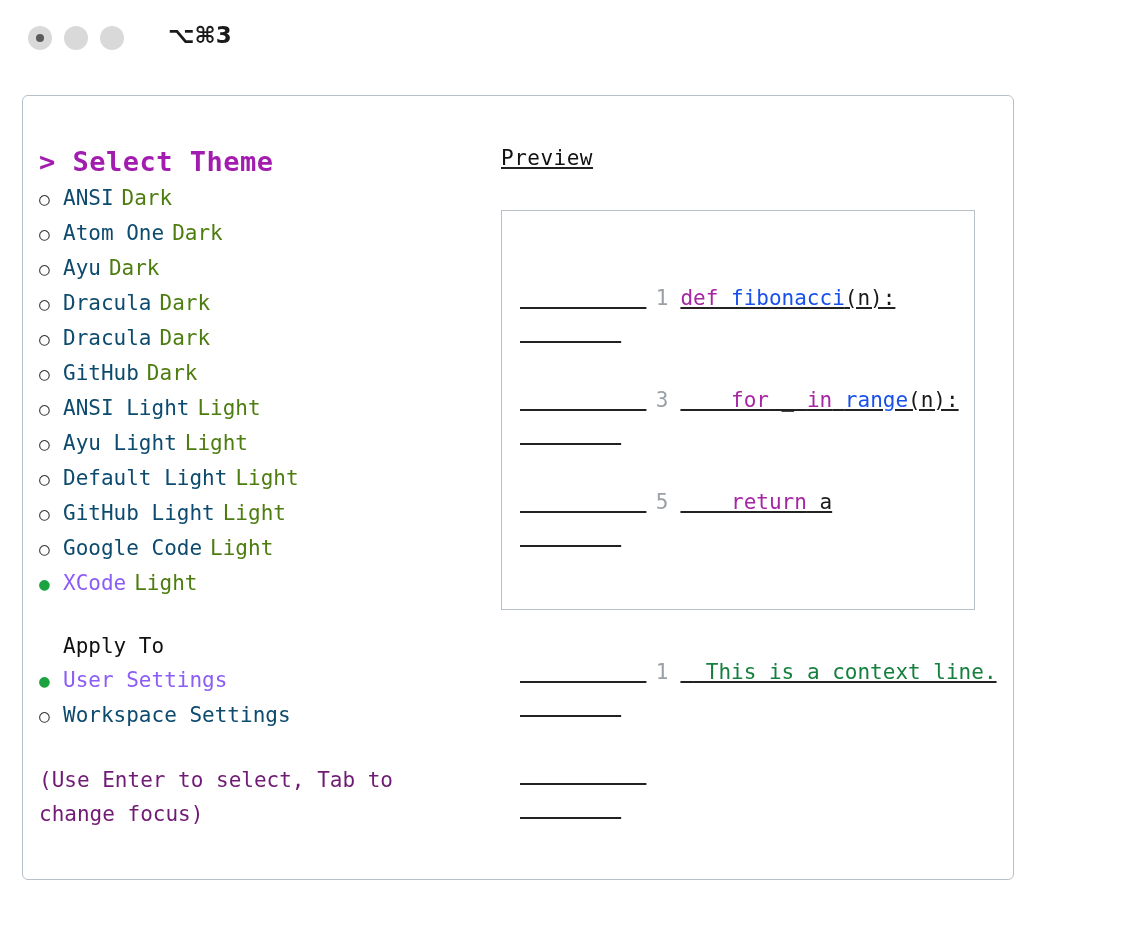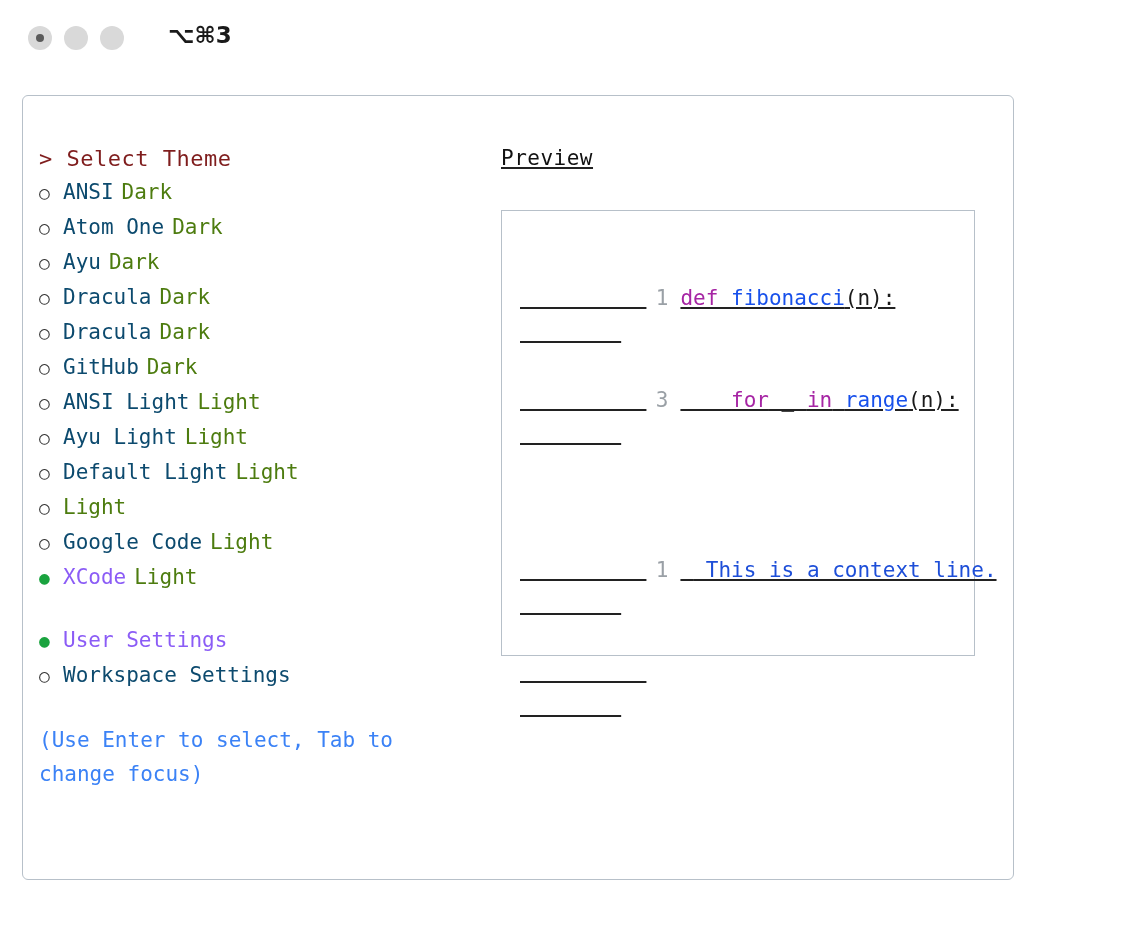--- a/index.html
+++ b/index.html
@@ -83,23 +83,23 @@
     width: 430px;
   }
   .right-col {
     position: absolute;
     left: 478px;
     top: 50px;
     width: 500px;
     text-decoration: underline;
   }
   .section-title {
-    font-size: 22px;
-    font-weight: normal;
-    color: #7f1d1d;
+    font-size: 27px;
+    font-weight: bold;
+    color: #a21caf;
     letter-spacing: 0.5px;
     white-space: pre;
   }
   .theme-list {
     margin-top: 4px;
   }
   .theme-row {
     display: flex;
     align-items: baseline;
     gap: 8px;
@@ -132,34 +132,34 @@
     font-size: 21px;
     color: #111111;
     padding-left: 24px;
     line-height: 34px;
     white-space: pre;
   }
   .hint {
     margin-top: 30px;
     font-size: 21px;
     line-height: 34px;
-    color: #3b82f6;
+    color: #701a75;
     width: 410px;
   }
   
   .preview-title {
     font-size: 21px;
     color: #111111;
     letter-spacing: 0.5px;
     white-space: pre;
   }
   .preview-box {
     margin-top: 40px;
     width: 474px;
-    height: 446px;
+    height: 400px;
     border: 1px solid #b7c0c9;
     box-sizing: border-box;
     background: #ffffff;
     padding: 36px 0 0 18px;
   }
   .code-line {
     font-size: 21px;
     line-height: 34px;
     white-space: pre;
   }
@@ -168,21 +168,21 @@
     display: inline-block;
     width: 22px;
     text-align: right;
     margin-right: 12px;
   }
   .kw { color: #a625a4; }
   .fn { color: #1750eb; }
   .num { color: #1750eb; }
   .plain { color: #1a1a1a; }
   .blank-line { height: 34px; }
-  .diff-ctx { color: #1d4ed8; }
+  .diff-ctx { color: #15803d; }
 </style>
 </head>
 <body>
 
 <div class="window">
 
   <div class="titlebar">
     <div class="traffic">
       <div class="dot first"></div>
       <div class="dot"></div>
@@ -247,38 +247,40 @@
         </div>
 
         <div class="theme-row">
           <span class="bullet">○</span>
           <span class="theme-name">Default Light</span>
           <span class="theme-kind">Light</span>
         </div>
 
         <div class="theme-row">
           <span class="bullet">○</span>
+          <span class="theme-name">GitHub Light</span>
           <span class="theme-kind">Light</span>
         </div>
 
         <div class="theme-row">
           <span class="bullet">○</span>
           <span class="theme-name">Google Code</span>
           <span class="theme-kind">Light</span>
         </div>
 
         <div class="theme-row selected">
           <span class="bullet filled">●</span>
           <span class="theme-name">XCode</span>
           <span class="theme-kind">Light</span>
         </div>
 
       </div>
 
       <div class="apply-block">
+        <div class="apply-title">Apply To</div>
 
         <div class="theme-row selected">
           <span class="bullet filled">●</span>
           <span class="theme-name">User Settings</span>
         </div>
 
         <div class="theme-row">
           <span class="bullet">○</span>
           <span class="theme-name">Workspace Settings</span>
         </div>
@@ -295,20 +297,23 @@
         <div class="code-line">
           <span class="ln">1</span><span class="kw">def </span><span class="fn">fibonacci</span><span class="plain">(n):</span>
         </div>
 
 
         <div class="code-line">
           <span class="ln">3</span><span class="plain">    </span><span class="kw">for</span><span class="plain"> _ </span><span class="kw">in</span><span class="plain"> </span><span class="fn">range</span><span class="plain">(n):</span>
         </div>
 
 
+        <div class="code-line">
+          <span class="ln">5</span><span class="plain">    </span><span class="kw">return</span><span class="plain"> a</span>
+        </div>
 
         <div class="blank-line"></div>
         <div class="blank-line"></div>
 
         <div class="code-line">
           <span class="ln">1</span><span class="diff-ctx"> </span><span class="diff-ctx"> This is a context line.</span>
         </div>
 
         <div class="code-line">
           

